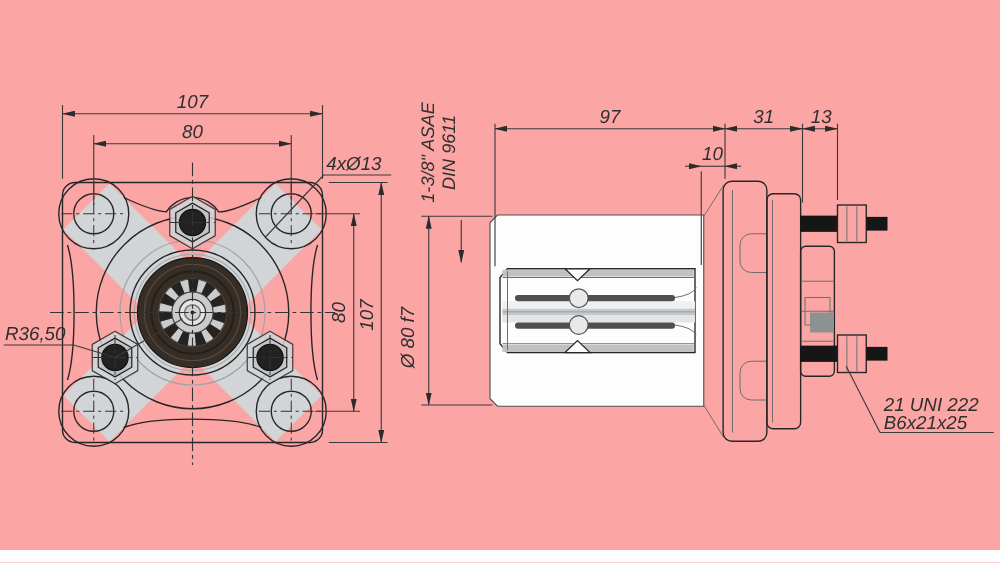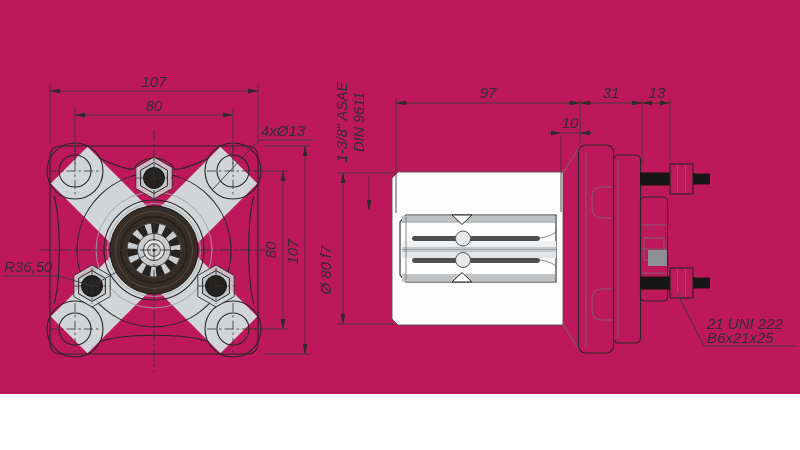--- a/index.html
+++ b/index.html
@@ -1,16 +1,16 @@
 <!DOCTYPE html>
 <html><head>
 <meta charset="utf-8">
 <style>
   html,body{margin:0;padding:0;background:#fff;}
-  .stage{position:relative;width:800px;height:394px;background:#be185d;overflow:hidden;
+  .stage{position:relative;width:800px;height:440px;background:#fca5a5;overflow:hidden;
          font-family:"Liberation Sans", sans-serif;}
   svg{display:block;}
   .dimtxt{font-family:"Liberation Sans", sans-serif;font-style:italic;font-size:15px;fill:#2f2f2f;}
   .dimtxt-sm{font-family:"Liberation Sans", sans-serif;font-style:italic;font-size:14.5px;fill:#2f2f2f;}
   .edge{stroke:#262626;stroke-width:1.1;fill:none;}
   .thin{stroke:#6f6f6f;stroke-width:0.8;fill:none;}
   .dim{stroke:#3a3a3a;stroke-width:0.9;fill:none;}
   .cl{stroke:#333;stroke-width:0.9;fill:none;stroke-dasharray:11 3 3 3;}
   .cross{stroke:#333;stroke-width:0.8;fill:none;stroke-dasharray:9 3 2.5 3;}
 </style>

